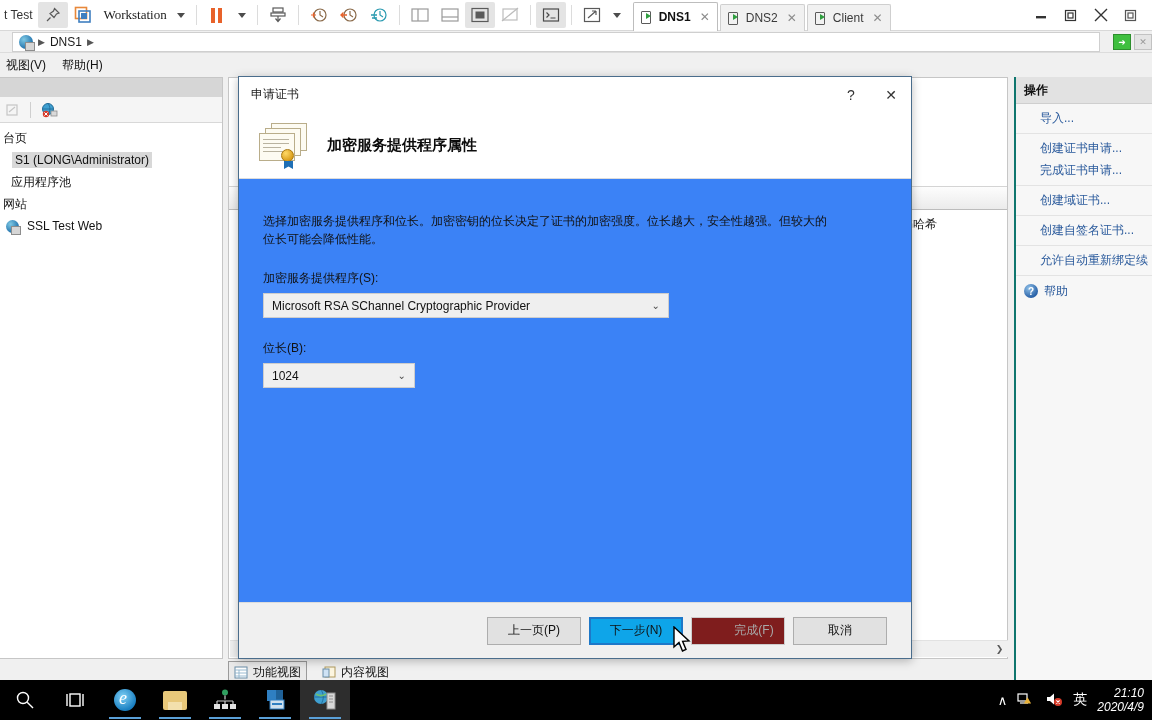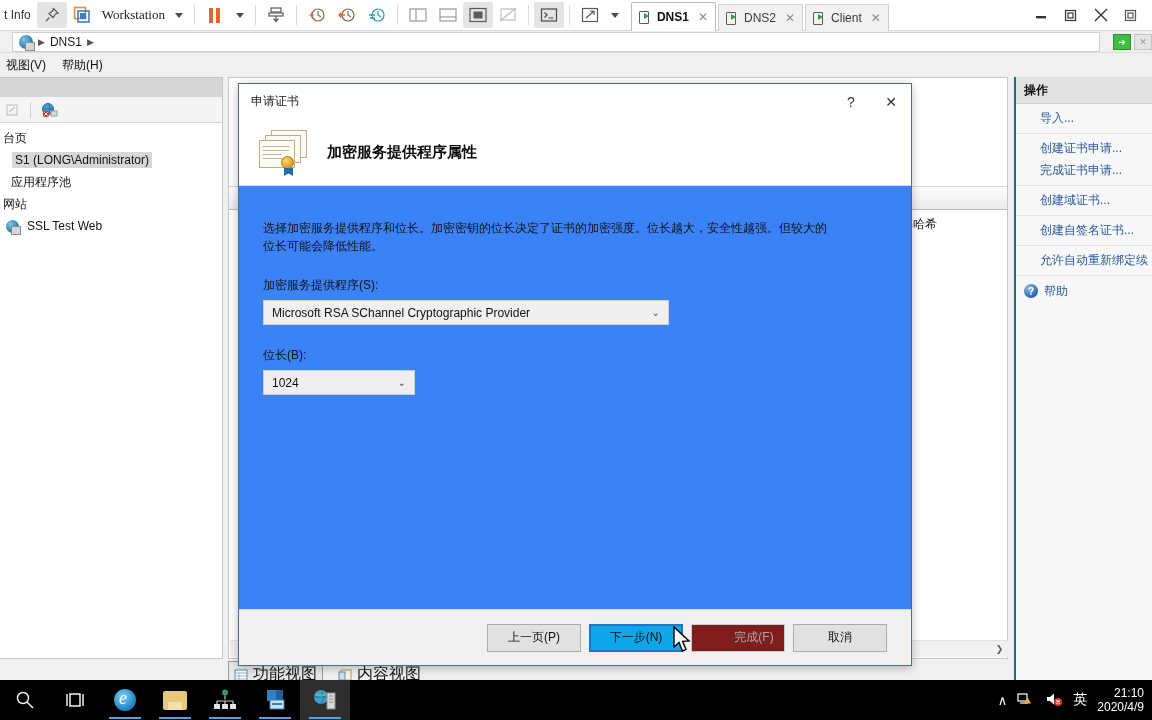--- a/index.html
+++ b/index.html
@@ -124,21 +124,21 @@
   }
   .grid-row-text { position:absolute; left:660px; top:138px; font-size:12px; color:#111; }
   .hscroll {
     position:absolute; left:1px; bottom:1px; width:778px; height:17px;
     background:#f0f0f0; border-top:1px solid #e2e2e2; display:flex; align-items:center; justify-content:flex-end;
   }
   .hscroll .arrow { width:17px;height:15px;display:flex;align-items:center;justify-content:center;color:#5a5a5a;font-size:9px; }
 
   
   .viewtabs { position:absolute; left:228px; top:584px; display:flex; gap:10px; align-items:center; }
-  .vtab { display:flex; align-items:center; gap:5px; font-size:16px; color:#111; padding:2px 5px; }
+  .vtab { display:flex; align-items:center; gap:5px; font-size:12px; color:#111; padding:2px 5px; }
   .vtab.sel { border:1px solid #9a9a9a; background:#e9e9e9; }
   .vt-ico { width:14px;height:13px; }
 
   
   .actions-pane {
     position:absolute; left:1014px; top:0; width:138px; height:603px;
     background:#f7f7f7; border-left:2px solid #0f766e;
   }
   .actions-title {
     height:27px; background:#e2e2e2; display:flex; align-items:center;
@@ -150,21 +150,21 @@
   .act-help { display:flex; align-items:center; gap:6px; padding:6px 0 0 8px; }
   .help-ico {
     width:14px;height:14px;border-radius:50%;
     background: radial-gradient(circle at 35% 30%, #8fc0e8, #2a62a8 70%);
     color:#fff; font-size:10px; font-weight:bold; display:flex; align-items:center; justify-content:center;
     flex:none;
   }
 
   
   .dlg {
-    position:absolute; left:238px; top:52px; width:674px; height:583px;
+    position:absolute; left:238px; top:45px; width:674px; height:583px;
     background:#f0f0f0; border:1px solid #4a6d8c;
     box-shadow: 0 2px 9px rgba(0,0,0,.26);
   }
   .dlg-title {
     height:35px; background:#fff; display:flex; align-items:center; padding:0 0 0 12px;
     font-size:12px; color:#1a1a1a;
   }
   .dlg-title .spacer { flex:1; }
   .dlg-tbtn { width:40px;height:34px; display:flex; align-items:center; justify-content:center; color:#333; font-size:14px; }
   .dlg-hdr {
@@ -215,33 +215,33 @@
 
   
   .taskbar {
     position:absolute; left:0; top:680px; width:1152px; height:40px; background:#000;
     display:flex; align-items:center;
   }
   .tb-item { width:50px; height:40px; display:flex; align-items:center; justify-content:center; position:relative; }
   .tb-item.run:after { content:""; position:absolute; bottom:1px; left:9px; width:32px; height:2px; background:#5aa0d8; }
   .tb-item.active { background:#2d2d2d; }
   .tray { margin-left:auto; display:flex; align-items:center; gap:10px; padding-right:8px; color:#fff; }
-  .tray .clock { text-align:right; font-size:12px; line-height:14px; color:#fff; }
+  .tray .clock { text-align:right; font-size:12px; line-height:14px; color:#fff;font-style:italic; }
 
   .ie-ico{width:22px;height:22px;border-radius:50%;background:radial-gradient(circle at 40% 35%,#7fd0f5,#1a7fc1 70%);position:relative;}
   .ie-ico:after{content:"e";position:absolute;left:5px;top:-1px;font-size:18px;color:#fff;font-style:italic;font-family:"Liberation Serif",serif;}
   .folder-ico{width:24px;height:19px;background:#e8c87a;border-radius:2px;position:relative;}
   .folder-ico:after{content:"";position:absolute;left:5px;bottom:0;width:14px;height:8px;background:#f3e0ad;}
 </style>
 </head>
 <body>
 <div id="root">
 
 <div class="vm-toolbar">
-  <div class="vm-left-label">t Info</div>
+  <div class="vm-left-label">t Test</div>
 
   <div class="tb-btn active">
     <svg width="16" height="16" viewBox="0 0 16 16">
           <g fill="none" stroke="#5a5a5a" stroke-width="1.2">
             <path d="M9.5 1.5 L14 6 L11.5 7 L9 10.5 L5 6.5 L8.5 4z"></path>
             <path d="M5.5 10.5 L2 14"></path>
           </g>
         </svg>
   </div>
   <div class="tb-btn">

